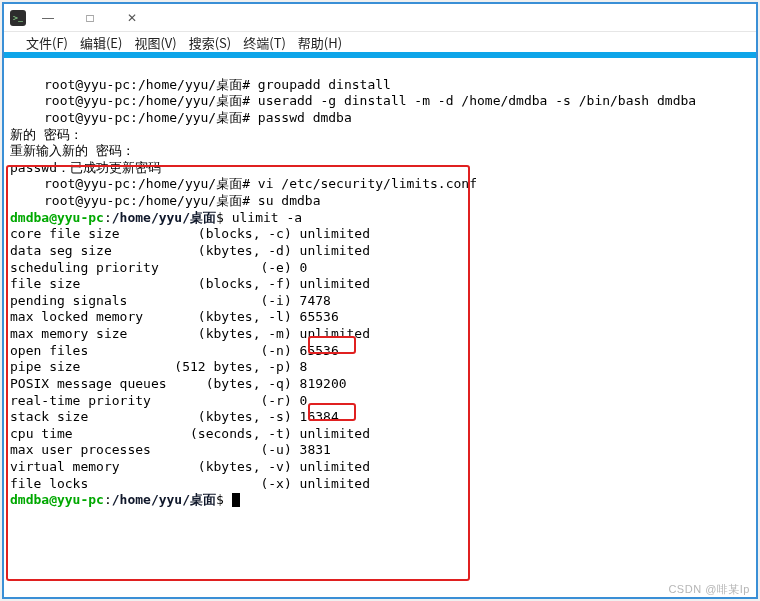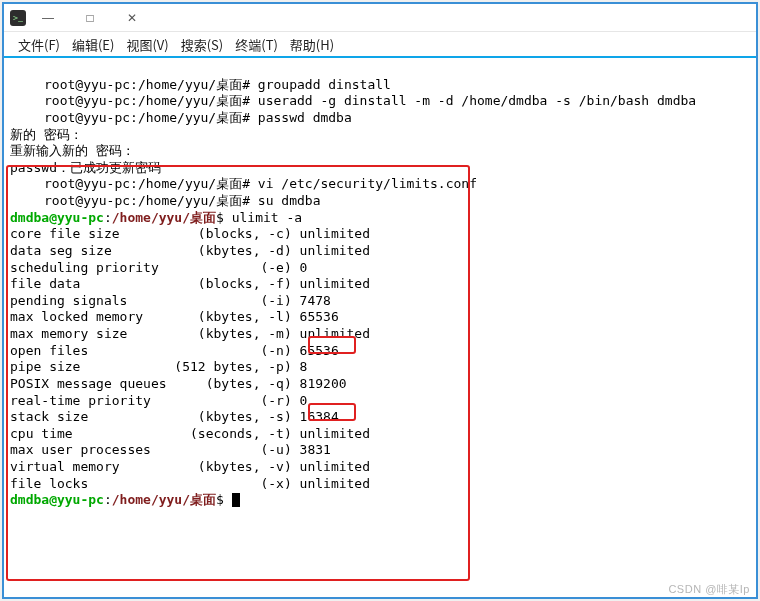--- a/index.html
+++ b/index.html
@@ -50,26 +50,26 @@
     width: 32px; height: 22px;
     display: flex; align-items: center; justify-content: center;
     font-family: sans-serif;
     color: #555;
     cursor: pointer;
   }
   .menubar {
     height: 26px;
     display: flex;
     align-items: center;
-    padding: 0 14px;
+    padding: 0 22px;
     gap: 12px;
     font-family: "Noto Sans CJK SC", "Microsoft YaHei", sans-serif;
     font-size: 13px;
     color: #222;
-    border-bottom: 2px solid #0ea5e9;
+    border-bottom: 6px solid #0ea5e9;
   }
   .menu-item { cursor: pointer; }
   .terminal {
     flex: 1;
     position: relative;
     padding: 2px 6px 4px 6px;
     white-space: pre;
     line-height: 1.28;
     font-size: 13px;
     background: #fff;
@@ -80,21 +80,21 @@
     position: absolute;
     border: 2px solid #e02020;
     border-radius: 3px;
     pointer-events: none;
   }
   #box-main { left: 2px; top: 107px; width: 464px; height: 416px; }
   #box-openfiles { left: 304px; top: 278px; width: 48px; height: 18px; top: 278px; }
   #box-stack { left: 304px; top: 345px; width: 48px; height: 18px; }
   .prompt-root { color: #000; margin-left: 34px; }
   .prompt-user { color: #00a800; font-weight: bold; }
-  .prompt-path { color: #7f1d1d; font-weight: bold; }
+  .prompt-path { color: #0f172a; font-weight: bold; }
   .cursor {
     display: inline-block;
     width: 8px; height: 14px;
     background: #000;
     vertical-align: text-bottom;
   }
   .watermark {
     position: absolute;
     right: 10px; bottom: 4px;
     font-family: Liberation Sans, sans-serif;
@@ -132,21 +132,21 @@
 <span class="prompt-root">root@yyu-pc:/home/yyu/桌面# passwd dmdba</span>
 <span>新的 密码：</span>
 <span>重新输入新的 密码：</span>
 <span>passwd：已成功更新密码</span>
 <span class="prompt-root">root@yyu-pc:/home/yyu/桌面# vi /etc/security/limits.conf</span>
 <span class="prompt-root">root@yyu-pc:/home/yyu/桌面# su dmdba</span>
 <span><span class="prompt-user">dmdba@yyu-pc</span>:<span class="prompt-path">/home/yyu/桌面</span><span>$ ulimit -a</span></span>
 <span>core file size          (blocks, -c) unlimited</span>
 <span>data seg size           (kbytes, -d) unlimited</span>
 <span>scheduling priority             (-e) 0</span>
-<span>file data               (blocks, -f) unlimited</span>
+<span>file size               (blocks, -f) unlimited</span>
 <span>pending signals                 (-i) 7478</span>
 <span>max locked memory       (kbytes, -l) 65536</span>
 <span>max memory size         (kbytes, -m) unlimited</span>
 <span>open files                      (-n) 65536</span>
 <span>pipe size            (512 bytes, -p) 8</span>
 <span>POSIX message queues     (bytes, -q) 819200</span>
 <span>real-time priority              (-r) 0</span>
 <span>stack size              (kbytes, -s) 16384</span>
 <span>cpu time               (seconds, -t) unlimited</span>
 <span>max user processes              (-u) 3831</span>

